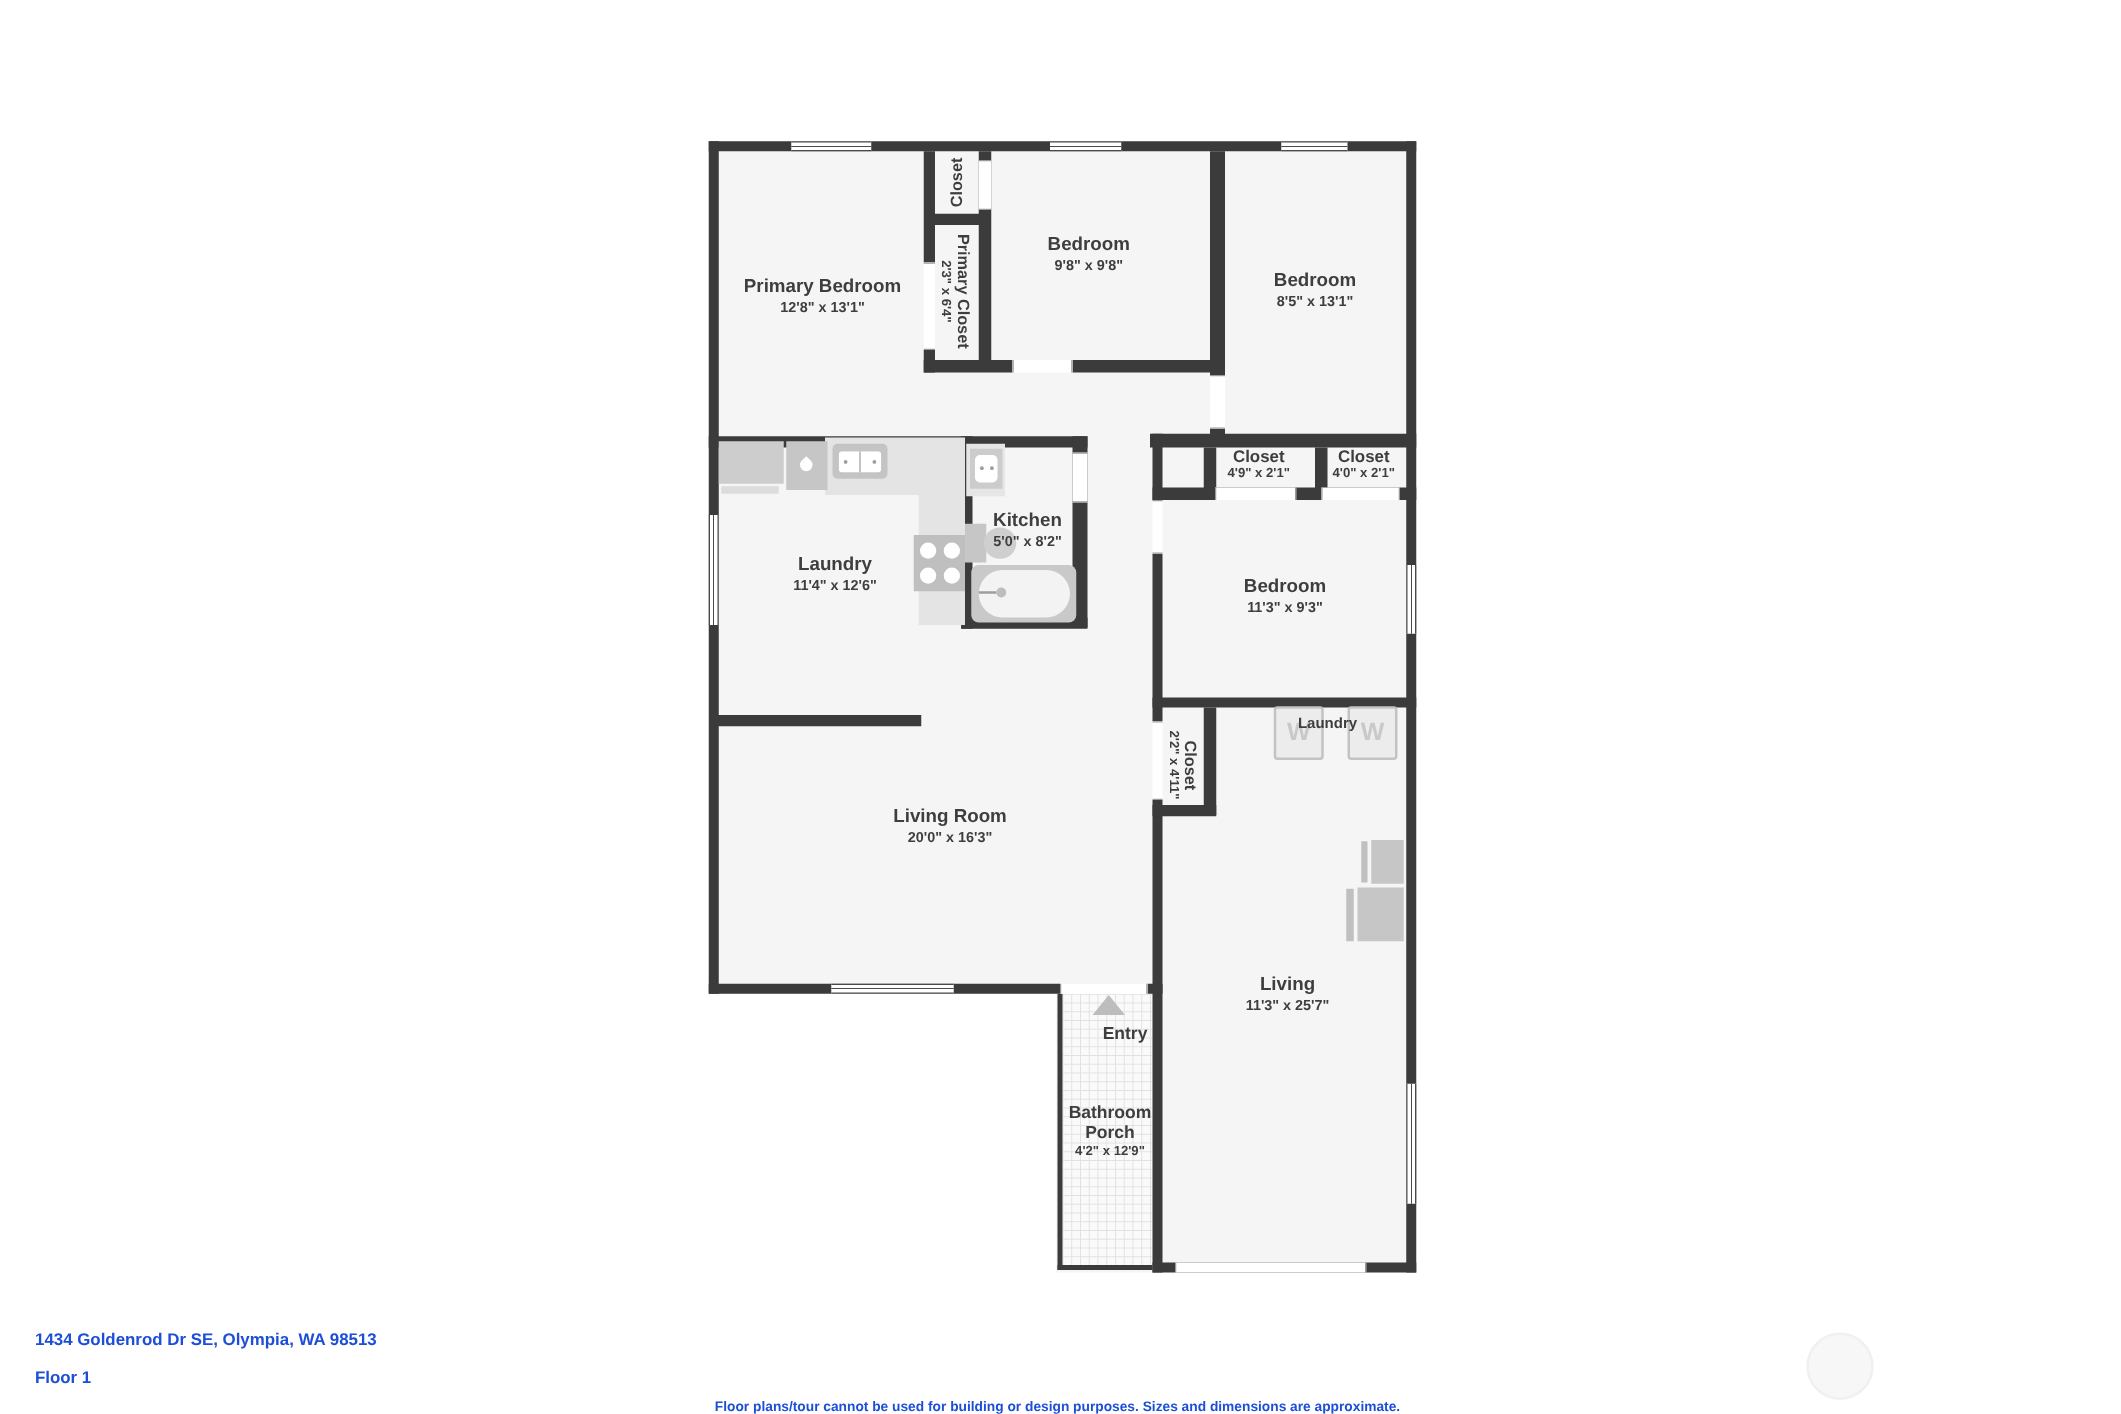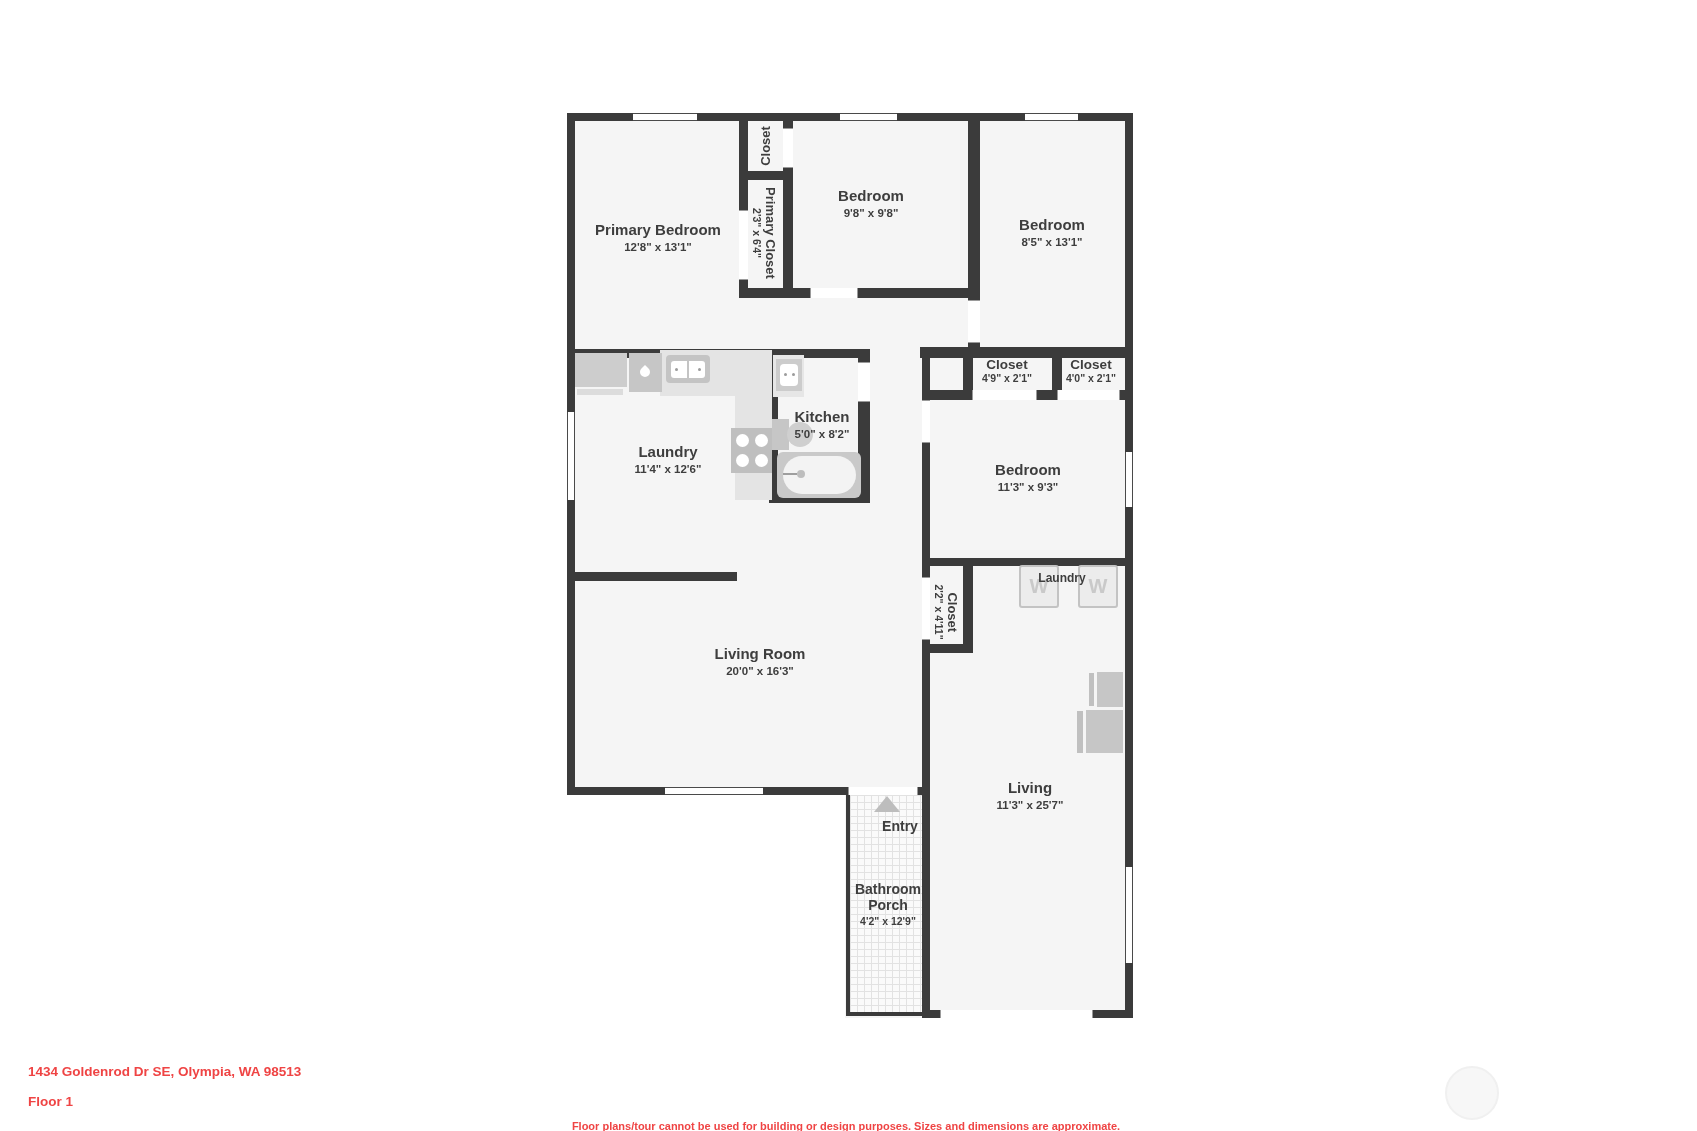--- a/index.html
+++ b/index.html
@@ -23,21 +23,21 @@
   .vdims{font-size:10.5px;font-weight:700;}
   .porch{position:absolute;background:#fafafa;
      background-image:linear-gradient(#e2e2e2 1px,transparent 1px),linear-gradient(90deg,#e2e2e2 1px,transparent 1px);
      background-size:7px 7px;}
   .tri{position:absolute;width:0;height:0;border-left:13px solid transparent;border-right:13px solid transparent;border-bottom:16px solid #bdbdbd;}
   .washer{position:absolute;background:#ececec;border:2px solid #c3c3c3;border-radius:3px;box-sizing:border-box;
      display:flex;align-items:center;justify-content:center;color:#c9c9c9;font-weight:700;font-size:20px;}
   .burner{position:absolute;width:13px;height:13px;border-radius:50%;background:#fff;}
   .dot{position:absolute;border-radius:50%;}
   .drop{position:absolute;width:10px;height:10px;background:#fff;border-radius:0 50% 50% 50%;transform:rotate(45deg);}
-  .footer-text{position:absolute;color:#ef4444;font-weight:700;}
+  .footer-text{position:absolute;color:#1d4ed8;font-weight:700;}
   .logo{position:absolute;width:54px;height:54px;border-radius:50%;background:#f7f7f7;border:2px solid #f0f0f0;box-sizing:border-box;}
 </style>
 </head>
 <body>
 
 <div id="plan">
 
   <div class="floor" style="left:567px;top:113px;width:566px;height:682px;"></div>
   <div class="floor" style="left:845px;top:795px;width:288px;height:223px;"></div>
   <div class="porch" style="left:850px;top:795px;width:72px;height:219px;"></div>

